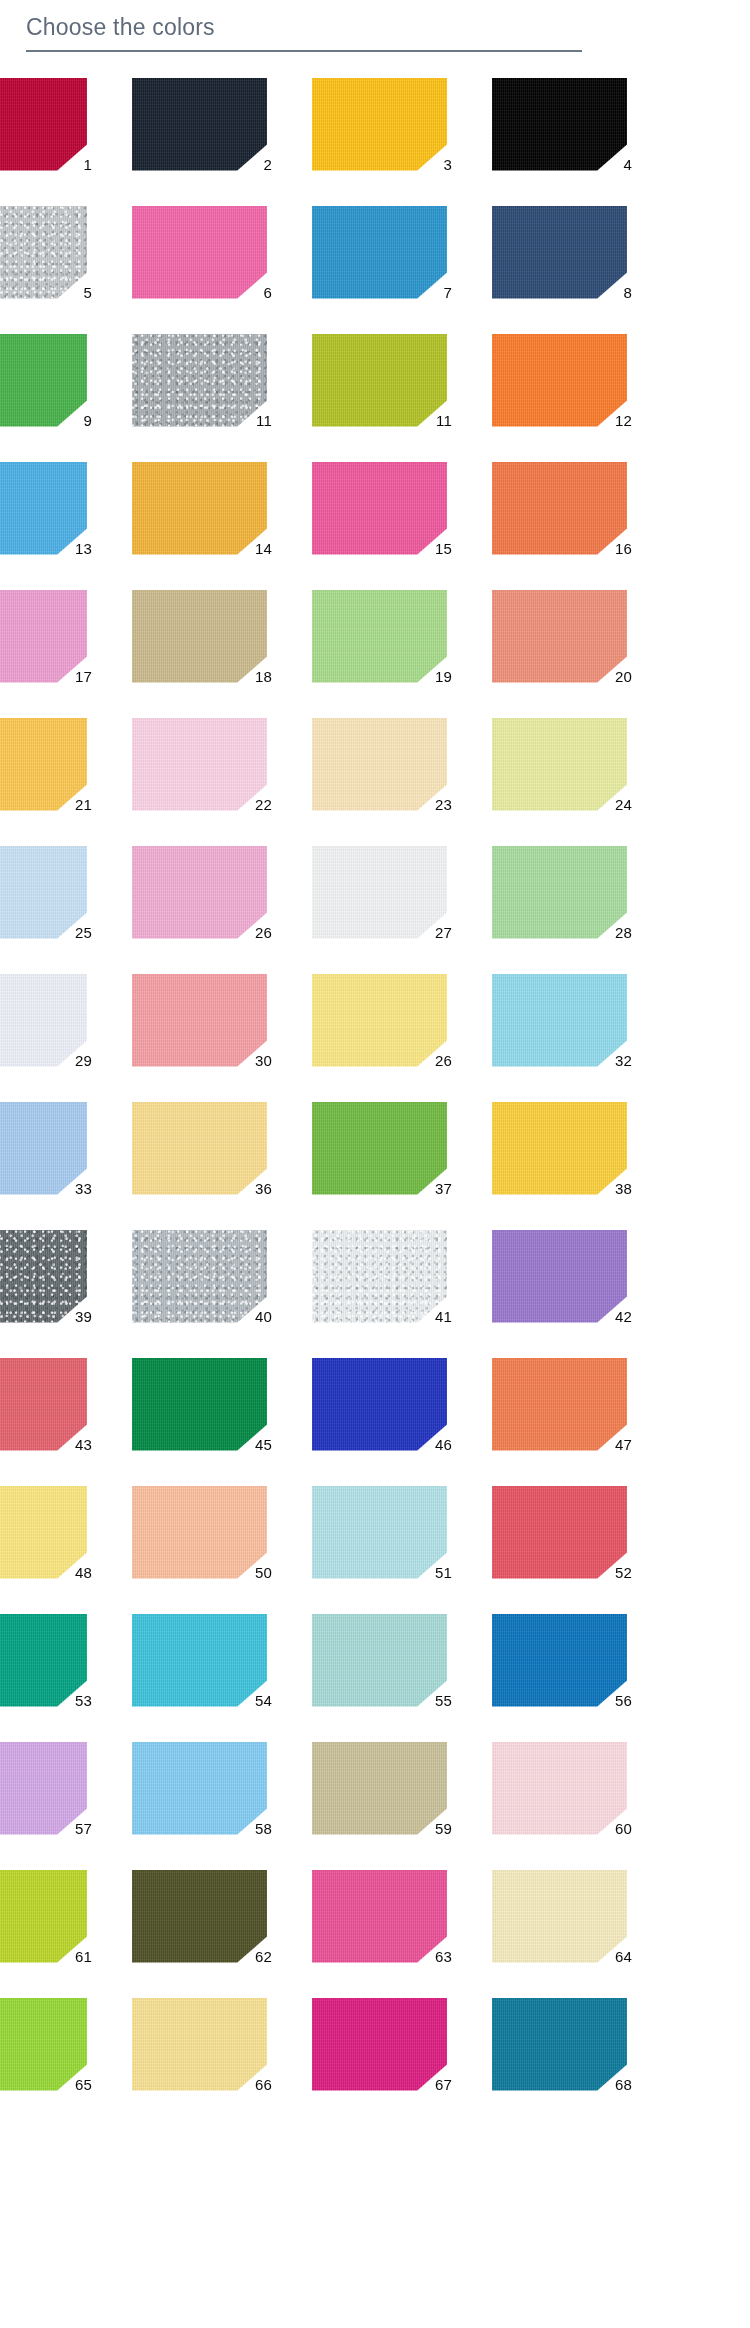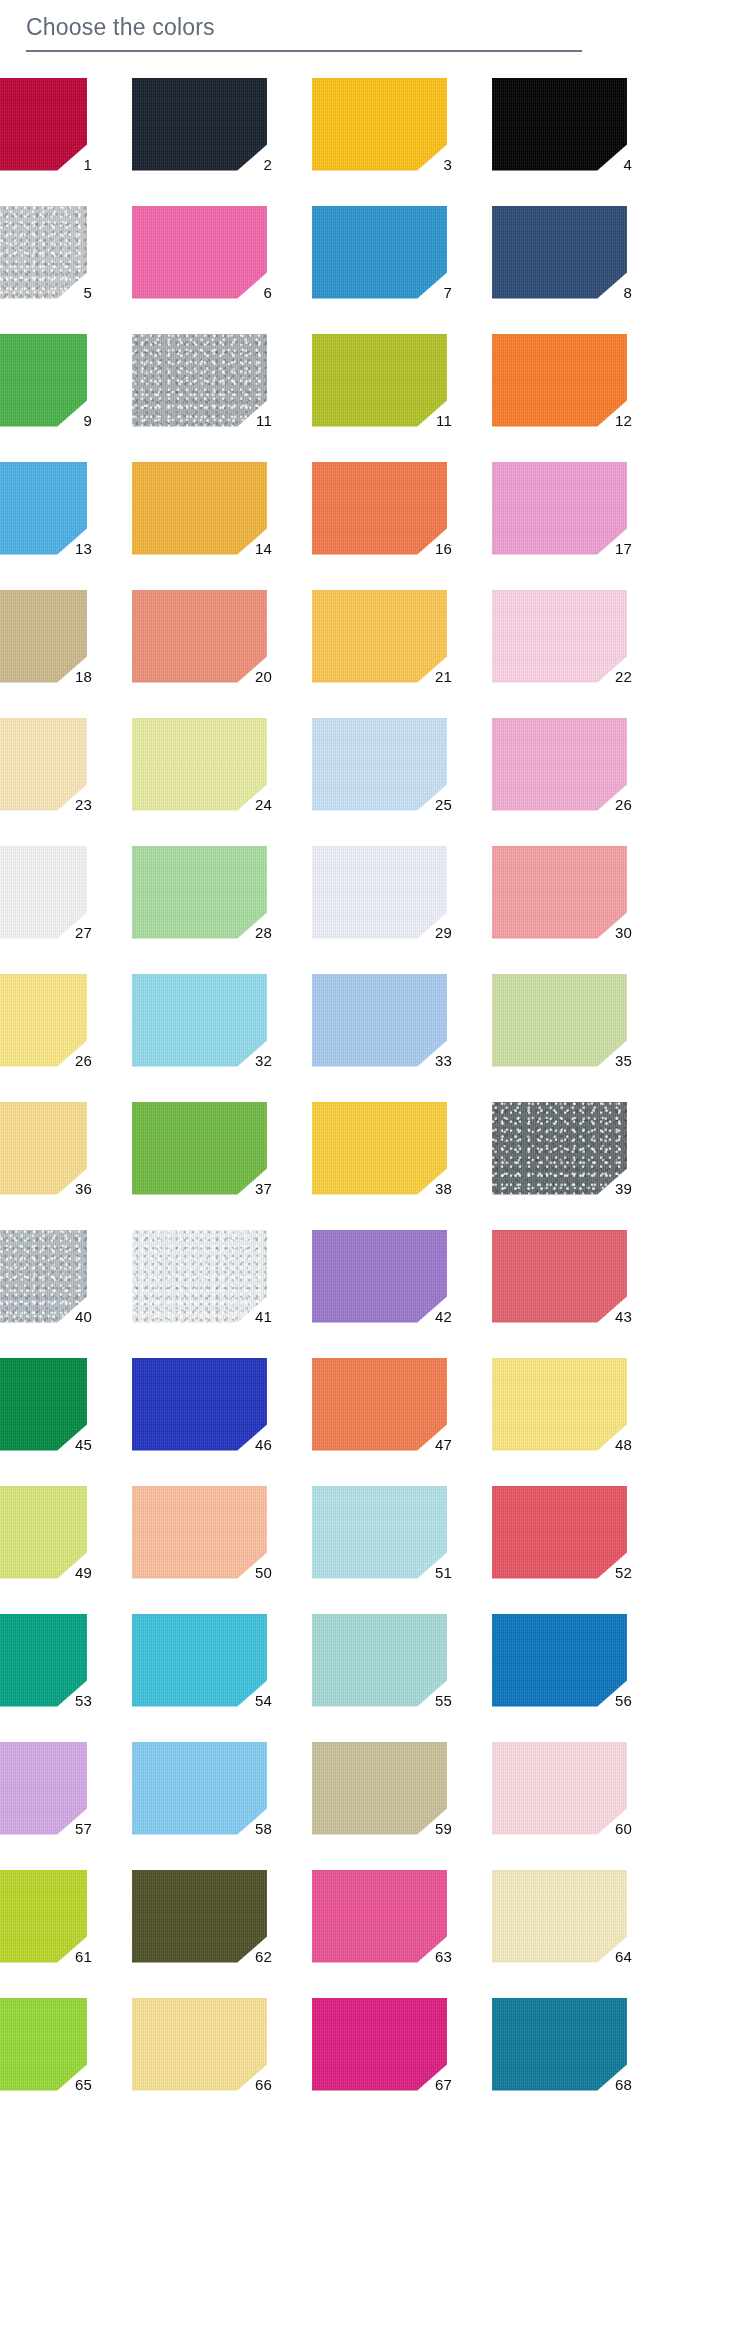--- a/index.html
+++ b/index.html
@@ -173,32 +173,40 @@
       </div>
       <div class="swatch-cell">
         <div class="swatch-chip" style="background-color: rgb(77, 177, 230);"></div>
         <div class="swatch-number">13</div>
       </div>
       <div class="swatch-cell">
         <div class="swatch-chip" style="background-color: rgb(243, 181, 60);"></div>
         <div class="swatch-number">14</div>
       </div>
       <div class="swatch-cell">
+        <div class="swatch-chip" style="background-color: rgb(240, 89, 158);"></div>
+        <div class="swatch-number">15</div>
+      </div>
+      <div class="swatch-cell">
         <div class="swatch-chip" style="background-color: rgb(244, 121, 74);"></div>
         <div class="swatch-number">16</div>
       </div>
       <div class="swatch-cell">
         <div class="swatch-chip" style="background-color: rgb(238, 160, 210);"></div>
         <div class="swatch-number">17</div>
       </div>
       <div class="swatch-cell">
         <div class="swatch-chip" style="background-color: rgb(204, 187, 142);"></div>
         <div class="swatch-number">18</div>
       </div>
       <div class="swatch-cell">
+        <div class="swatch-chip" style="background-color: rgb(169, 220, 140);"></div>
+        <div class="swatch-number">19</div>
+      </div>
+      <div class="swatch-cell">
         <div class="swatch-chip" style="background-color: rgb(240, 145, 122);"></div>
         <div class="swatch-number">20</div>
       </div>
       <div class="swatch-cell">
         <div class="swatch-chip" style="background-color: rgb(252, 200, 83);"></div>
         <div class="swatch-number">21</div>
       </div>
       <div class="swatch-cell">
         <div class="swatch-chip" style="background-color: rgb(251, 212, 230);"></div>
         <div class="swatch-number">22</div>
@@ -241,24 +249,20 @@
       </div>
       <div class="swatch-cell">
         <div class="swatch-chip" style="background-color: rgb(147, 220, 237);"></div>
         <div class="swatch-number">32</div>
       </div>
       <div class="swatch-cell">
         <div class="swatch-chip" style="background-color: rgb(169, 205, 241);"></div>
         <div class="swatch-number">33</div>
       </div>
       <div class="swatch-cell">
-        <div class="swatch-chip" style="background-color: rgb(207, 224, 167);"></div>
-        <div class="swatch-number">35</div>
-      </div>
-      <div class="swatch-cell">
         <div class="swatch-chip" style="background-color: rgb(250, 222, 145);"></div>
         <div class="swatch-number">36</div>
       </div>
       <div class="swatch-cell">
         <div class="swatch-chip" style="background-color: rgb(114, 187, 68);"></div>
         <div class="swatch-number">37</div>
       </div>
       <div class="swatch-cell">
         <div class="swatch-chip" style="background-color: rgb(252, 209, 62);"></div>
         <div class="swatch-number">38</div>
@@ -293,24 +297,20 @@
       </div>
       <div class="swatch-cell">
         <div class="swatch-chip" style="background-color: rgb(244, 126, 80);"></div>
         <div class="swatch-number">47</div>
       </div>
       <div class="swatch-cell">
         <div class="swatch-chip" style="background-color: rgb(251, 231, 129);"></div>
         <div class="swatch-number">48</div>
       </div>
       <div class="swatch-cell">
-        <div class="swatch-chip" style="background-color: rgb(219, 231, 122);"></div>
-        <div class="swatch-number">49</div>
-      </div>
-      <div class="swatch-cell">
         <div class="swatch-chip" style="background-color: rgb(252, 192, 160);"></div>
         <div class="swatch-number">50</div>
       </div>
       <div class="swatch-cell">
         <div class="swatch-chip" style="background-color: rgb(179, 227, 232);"></div>
         <div class="swatch-number">51</div>
       </div>
       <div class="swatch-cell">
         <div class="swatch-chip" style="background-color: rgb(231, 85, 100);"></div>
         <div class="swatch-number">52</div>

